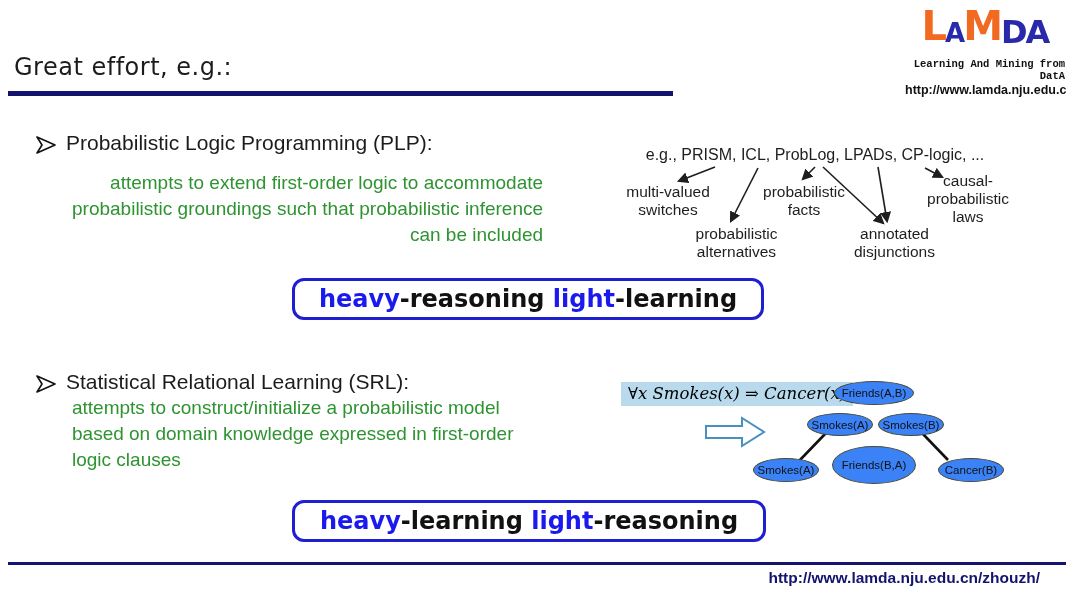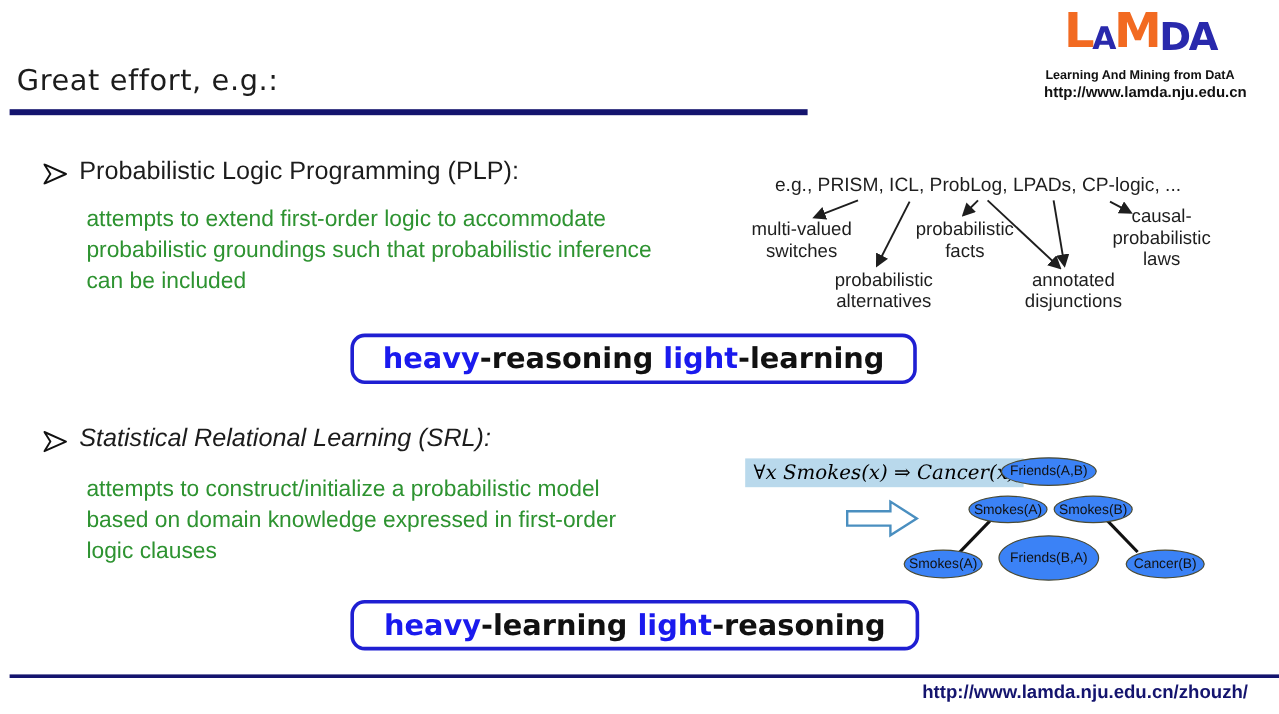--- a/index.html
+++ b/index.html
@@ -15,48 +15,49 @@
   .slide-title {
     position:absolute; left:14px; top:53px;
     font-family:"DejaVu Sans", sans-serif;
     font-size:24px; color:#1c1c1c; letter-spacing:0.5px;
   }
   .title-rule {
     position:absolute; left:8px; top:91px; width:665px; height:5px;
     background:#14146e;
   }
   
-  .logo-wrap { position:absolute; left:870px; top:4px; width:160px; text-align:center; }
+  .logo-wrap { position:absolute; left:905px; top:4px; width:160px; text-align:center; }
   .logo-letters {
     font-family:"DejaVu Sans", sans-serif; font-weight:bold;
     letter-spacing:-2px; line-height:44px; white-space:nowrap;
   }
   .logo-L, .logo-M { font-size:40px; color:#f26a21; }
   .logo-A1 { font-size:26px; color:#2929ac; vertical-align:-2px; }
   .logo-D, .logo-A2 { font-size:32px; color:#2929ac; vertical-align:-3px; }
   .logo-tagline {
     font-size:10.5px; font-weight:bold; color:#111; margin-top:1px;
-    font-family:Liberation Sans, sans-serif;
+    font-family:Liberation Mono, monospace;
+    text-align:right;
   }
   .logo-url {
     font-size:12.5px; font-weight:bold; color:#111; margin-top:1px;
     font-family:"Liberation Sans", sans-serif;
   }
   
   .bullet-row { position:absolute; display:flex; align-items:flex-start; }
   .bullet-row.b1 { left:36px; top:131px; }
-  .bullet-row.b2 { left:36px; top:354px;font-style:italic; }
+  .bullet-row.b2 { left:36px; top:370px; }
   .bullet-marker { width:20px; height:18px; margin:5px 10px 0 0; flex:0 0 auto; }
   .bullet-heading { font-size:21px; color:#1c1c1c;text-align:right; }
   .green-body {
     position:absolute; left:72px;
     font-size:19px; line-height:26px; color:#2e9331;
     white-space:pre-line;
   }
-  .green-body.g1 { top:170px; }
+  .green-body.g1 { top:170px;text-align:right; }
   .green-body.g2 { top:395px; }
   
   .plp-diagram { position:absolute; left:615px; top:143px; width:405px; height:125px; }
   .plp-header {
     position:absolute; left:0; top:3px; width:400px; text-align:center;
     font-size:16px; color:#1e1e1e;
   }
   .plp-label {
     position:absolute; text-align:center;
     font-size:15.5px; line-height:18px; color:#1e1e1e; white-space:pre-line;

